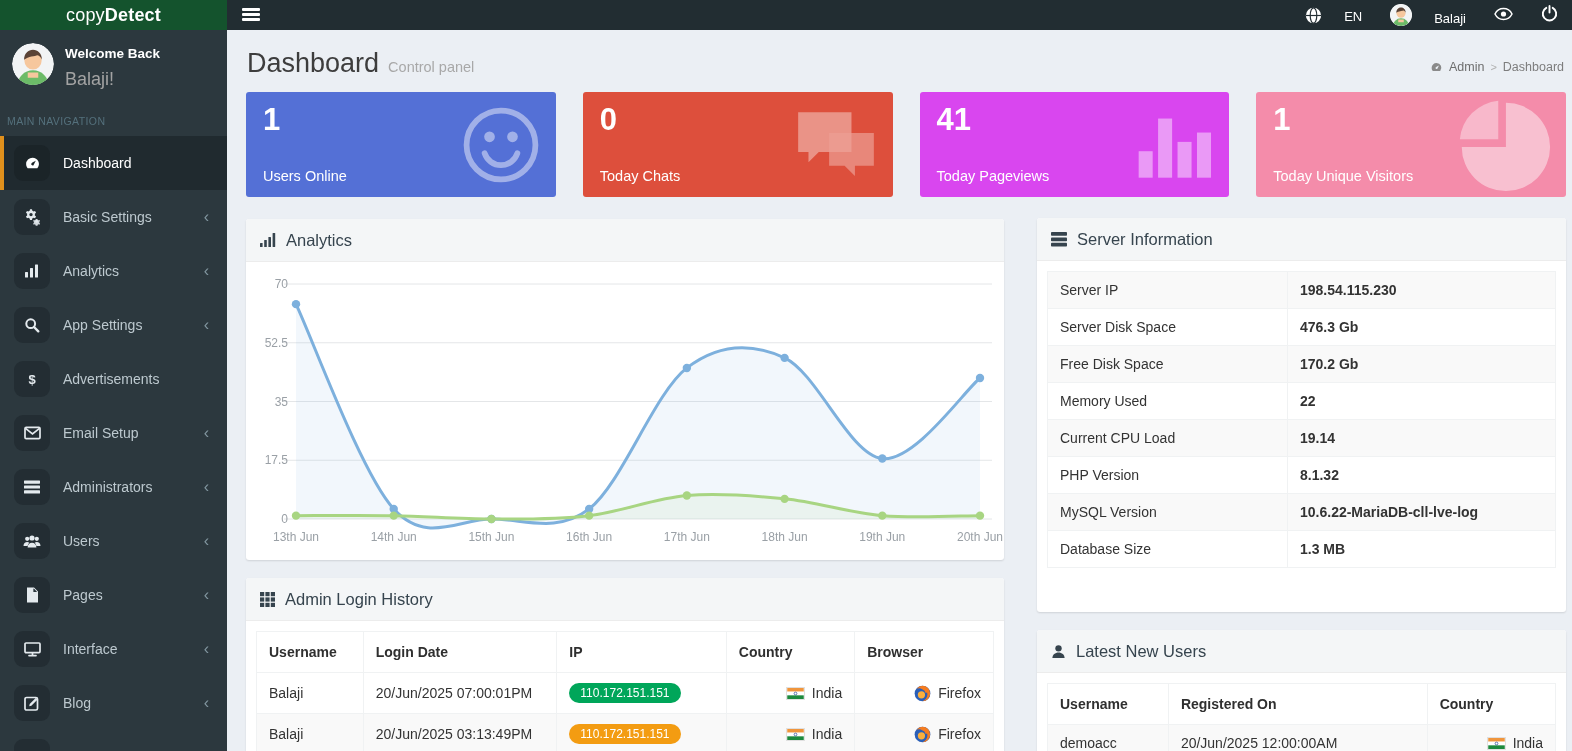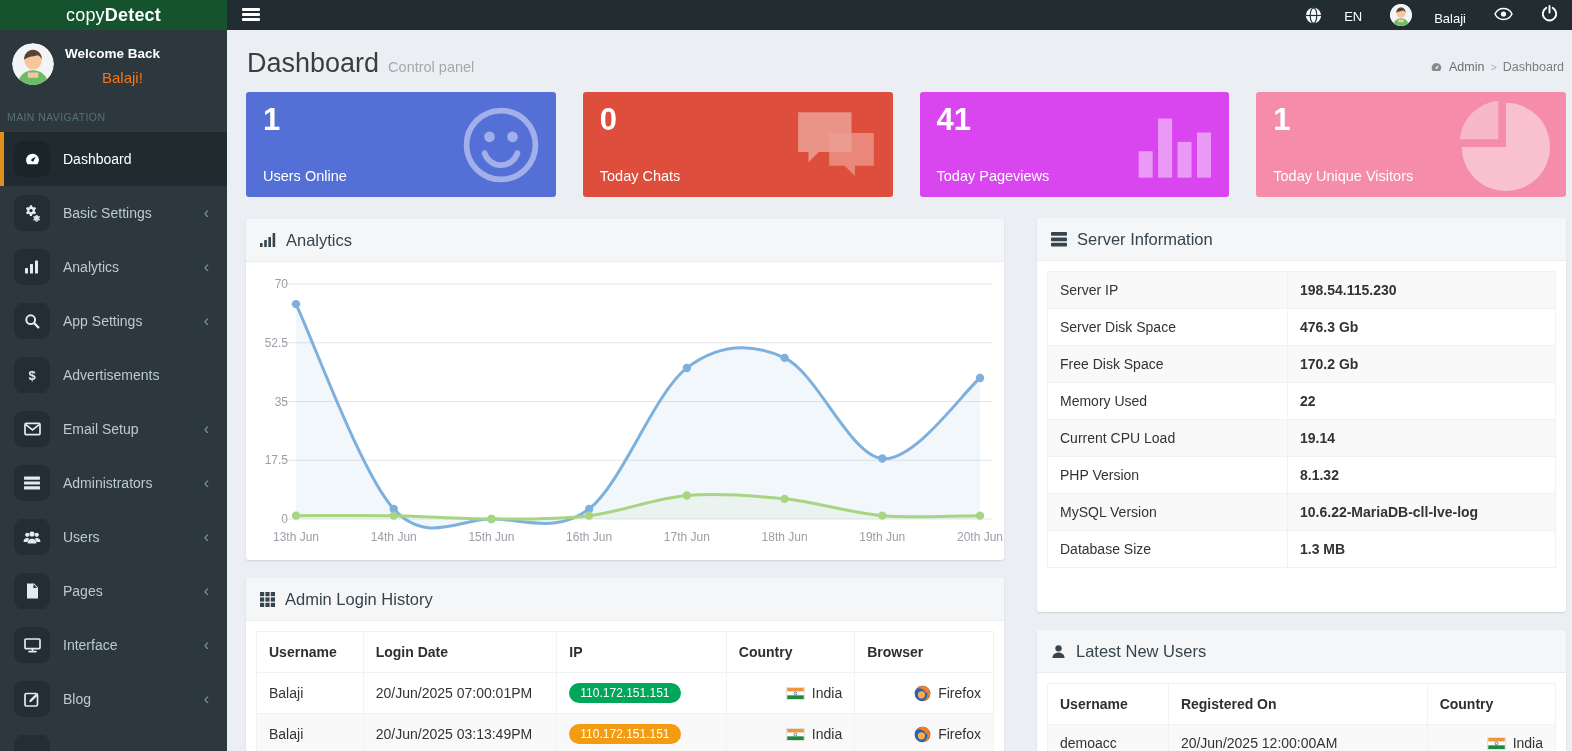--- a/index.html
+++ b/index.html
@@ -17,21 +17,21 @@
   .tb-right { position:absolute; right:14px; top:0; height:30px; display:flex; align-items:center; gap:28px; }
   .tb-item { display:flex; align-items:flex-end; gap:22px; color:#fff; font-size:13px; cursor:pointer; }
   .tb-avatar { width:22px; height:22px; border-radius:50%; overflow:hidden; background:#f3f5f6; }
 
   
   .sidebar { position:absolute; left:0; top:30px; width:227px; height:721px; background:#2c383e; z-index:2; overflow:hidden; }
   .user-panel { display:flex; padding:13px 12px 14px 12px; }
   .user-avatar { width:42px; height:42px; border-radius:50%; overflow:hidden; flex:0 0 42px; }
   .user-texts { margin-left:11px; padding-top:3px; }
   .user-texts .w1 { color:#fff; font-weight:bold; font-size:13.5px; }
-  .user-texts .w2 { color:#f97316; font-size:15px; margin-top:8px;margin-left:37px; }
+  .user-texts .w2 { color:#a3a3a3; font-size:18px; margin-top:8px; }
   .nav-label { padding:11px 13px 9px 7px; font-size:10.5px; color:#54707c; letter-spacing:.4px; }
   .nav-item { height:54px; display:flex; align-items:center; padding-left:10px; padding-right:6px;
     border-left:4px solid transparent; color:#bdc9cf; cursor:pointer; }
   .nav-item.active { background:#202a2f; border-left-color:#e0901c; color:#fff; }
   .icon-box { width:36px; height:36px; border-radius:9px; background:#232d33; color:#e4eaee;
     display:flex; align-items:center; justify-content:center; flex:0 0 36px; }
   .nav-item.active .icon-box { background:#1b2428; color:#fff; }
   .nav-text { margin-left:13px; font-size:14px; }
   .chev { margin-left:auto; padding-right:12px; color:#8296a0; font-size:16px; line-height:1; }
 

